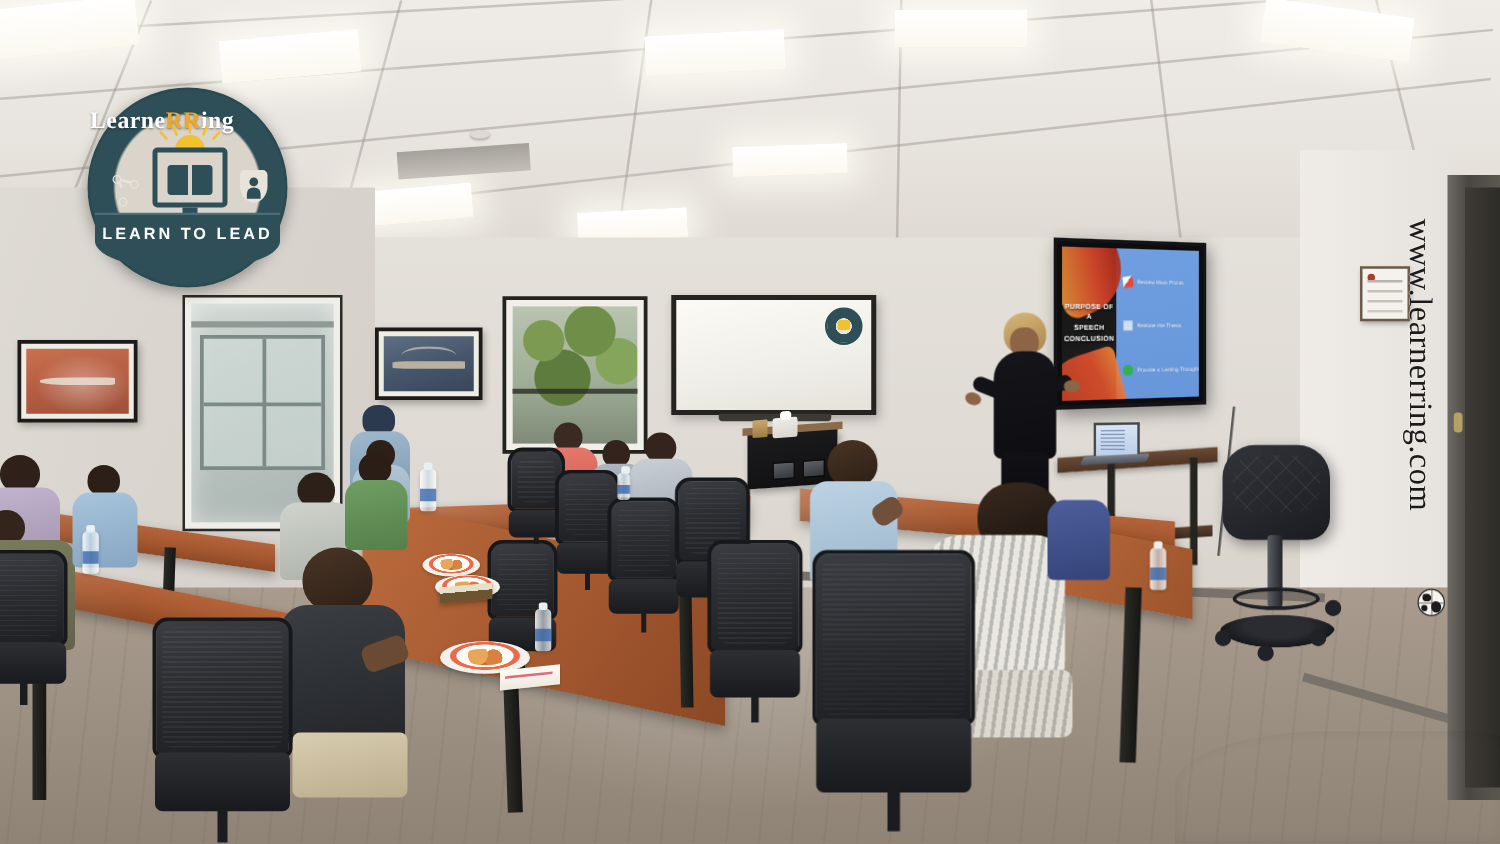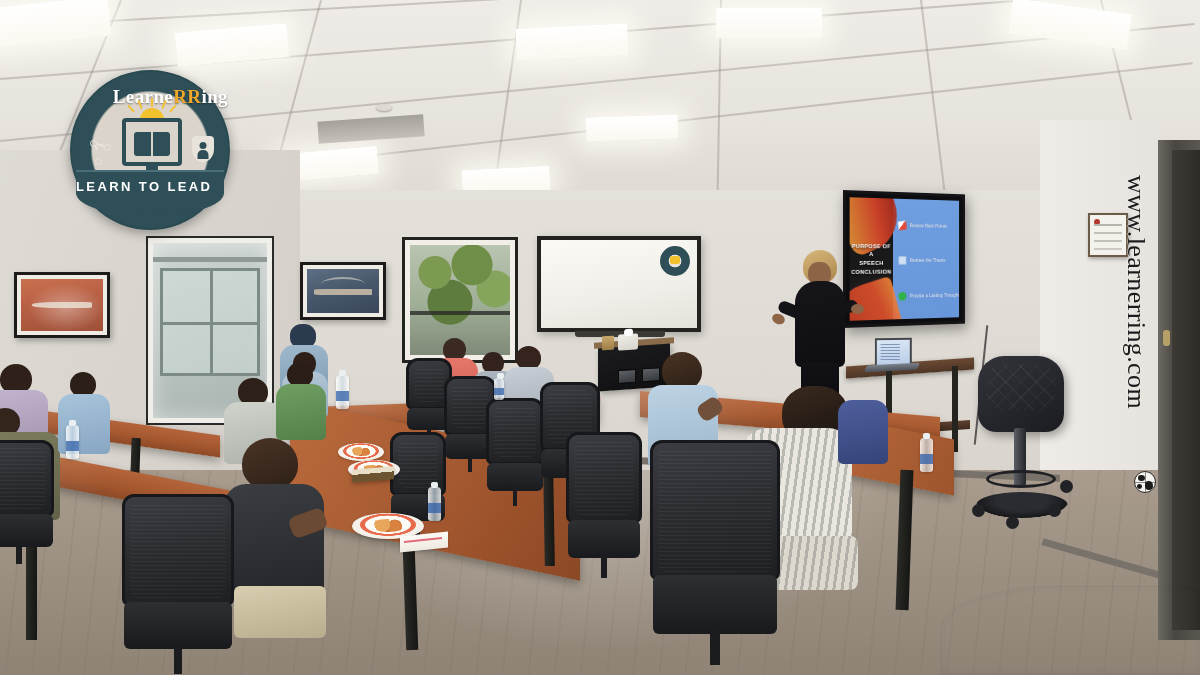--- a/index.html
+++ b/index.html
@@ -448,21 +448,21 @@
     position:absolute; left:70px; top:70px; width:160px; height:160px;
     border-radius:50%;
     background:radial-gradient(circle, #dad4ca 0 52%, #2e4f58 54% 100%);
     box-shadow:0 3px 12px rgba(0,0,0,.35);
     border:2px solid #2a4a52;
   }
   .logo-ring-text {
     position:absolute; inset:0; pointer-events:none;
   }
   .logo-word {
-    position:absolute; left:0; right:0; top:14px; text-align:right;
+    position:absolute; left:0; right:0; top:14px; text-align:left;
     font-size:19px; font-weight:700; letter-spacing:.4px;
     font-family:"Liberation Serif", serif;
     color:#ffffff; text-shadow:0 1px 2px rgba(0,0,0,.45);
   }
   .logo-word .rr { color:#f0a82c; }
   .logo-monitor {
     position:absolute; left:50px; top:46px; width:60px; height:48px;
     border:4px solid #2e4f58; border-radius:4px;
     background:#dad4ca;
   }
@@ -501,21 +501,21 @@
     background:#2e4f58; border-radius:50%; transform:translateX(-50%);
   }
   .logo-shield:before{
     content:""; position:absolute; left:50%; top:52%; width:11px; height:9px;
     background:#2e4f58; border-radius:5px 5px 0 0; transform:translateX(-50%);
   }
   .logo-banner {
     position:absolute; left:4px; right:4px; bottom:12px; height:46px;
     background:#2e4f58; border-radius:0 0 56% 56%;
     border-top:2px solid #4a6f79;
-    display:flex; align-items:flex-start; justify-content:flex-start;
+    display:flex; align-items:flex-start; justify-content:center;
   }
   .logo-tagline {
     color:#ffffff; font-size:13px; font-weight:700; letter-spacing:2.4px;
     font-family:"Liberation Sans", sans-serif; margin-top:7px;
   }
 
   
   .social {
     position:absolute; left:735px; top:60px;
     display:flex; align-items:center; gap:12px;

